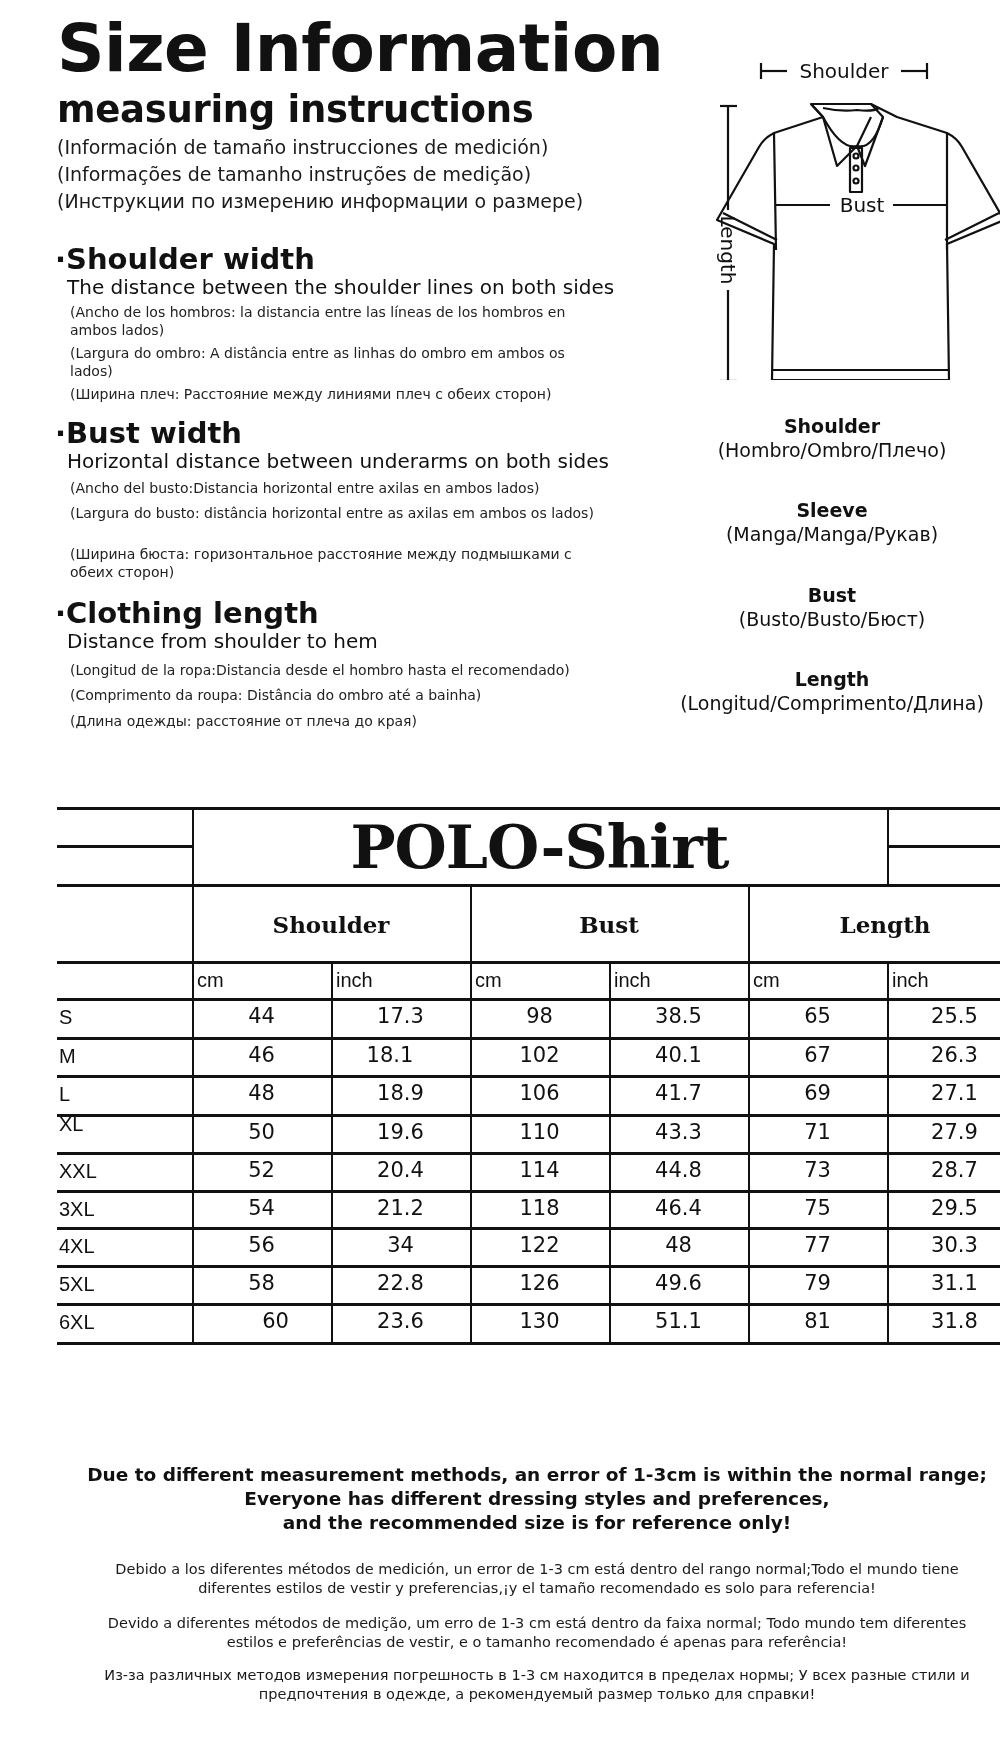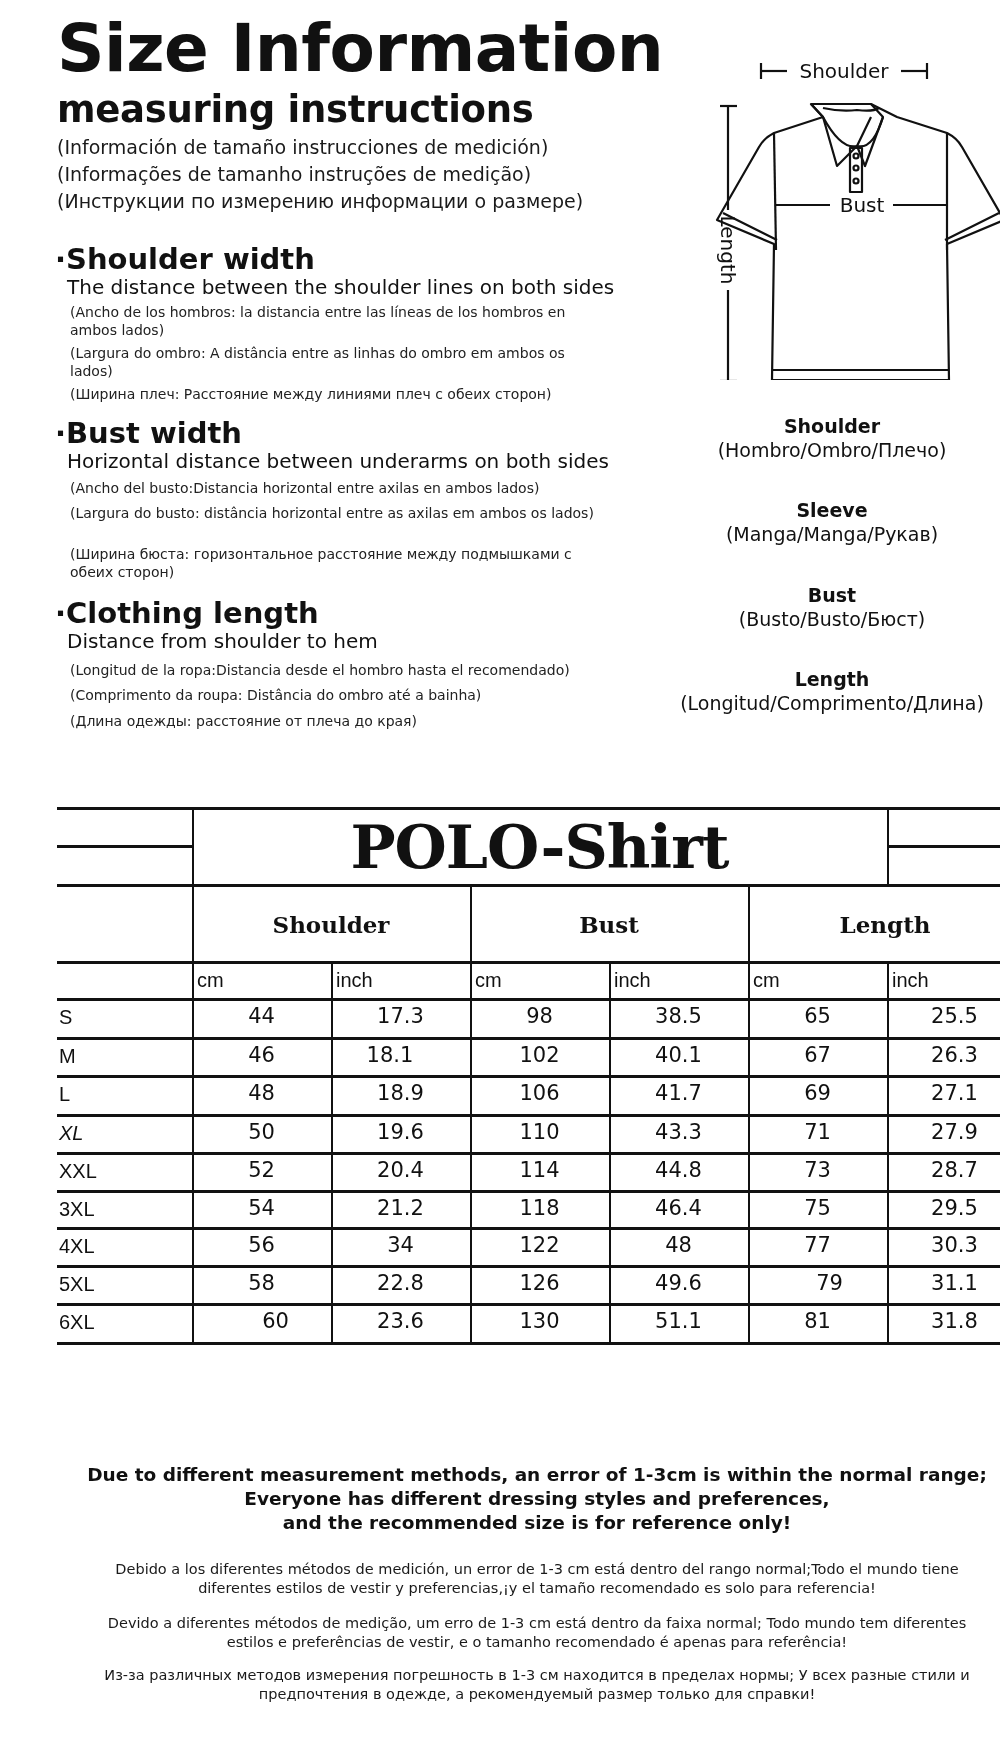--- a/index.html
+++ b/index.html
@@ -164,21 +164,21 @@
       <div class="cell" style="left: 552px; width: 139px; top: 236px;">40.1</div>
       <div class="cell" style="left: 691px; width: 139px; top: 236px;">67</div>
       <div class="cell" style="left: 830px; width: 135px; top: 236px;">26.3</div>
       <div class="size" style="top: 276px;">L</div>
       <div class="cell" style="left: 135px; width: 139px; top: 274px;">48</div>
       <div class="cell" style="left: 274px; width: 139px; top: 274px;">18.9</div>
       <div class="cell" style="left: 413px; width: 139px; top: 274px;">106</div>
       <div class="cell" style="left: 552px; width: 139px; top: 274px;">41.7</div>
       <div class="cell" style="left: 691px; width: 139px; top: 274px;">69</div>
       <div class="cell" style="left: 830px; width: 135px; top: 274px;">27.1</div>
-      <div class="size" style="top: 315px; font-style: italic;">XL</div>
+      <div class="size" style="top: 306px;">XL</div>
       <div class="cell" style="left: 135px; width: 139px; top: 313px;">50</div>
       <div class="cell" style="left: 274px; width: 139px; top: 313px;">19.6</div>
       <div class="cell" style="left: 413px; width: 139px; top: 313px;">110</div>
       <div class="cell" style="left: 552px; width: 139px; top: 313px;">43.3</div>
       <div class="cell" style="left: 691px; width: 139px; top: 313px;">71</div>
       <div class="cell" style="left: 830px; width: 135px; top: 313px;">27.9</div>
       <div class="size" style="top: 353px;">XXL</div>
       <div class="cell" style="left: 135px; width: 139px; top: 351px;">52</div>
       <div class="cell" style="left: 274px; width: 139px; top: 351px;">20.4</div>
       <div class="cell" style="left: 413px; width: 139px; top: 351px;">114</div>
@@ -197,21 +197,21 @@
       <div class="cell" style="left: 274px; width: 139px; top: 426px;">34</div>
       <div class="cell" style="left: 413px; width: 139px; top: 426px;">122</div>
       <div class="cell" style="left: 552px; width: 139px; top: 426px;">48</div>
       <div class="cell" style="left: 691px; width: 139px; top: 426px;">77</div>
       <div class="cell" style="left: 830px; width: 135px; top: 426px;">30.3</div>
       <div class="size" style="top: 466px;">5XL</div>
       <div class="cell" style="left: 135px; width: 139px; top: 464px;">58</div>
       <div class="cell" style="left: 274px; width: 139px; top: 464px;">22.8</div>
       <div class="cell" style="left: 413px; width: 139px; top: 464px;">126</div>
       <div class="cell" style="left: 552px; width: 139px; top: 464px;">49.6</div>
-      <div class="cell" style="left: 691px; width: 139px; top: 464px; padding-left: 12px;">79</div>
+      <div class="cell" style="left: 691px; width: 139px; top: 464px;">79</div>
       <div class="cell" style="left: 830px; width: 135px; top: 464px;">31.1</div>
       <div class="size" style="top: 504px;">6XL</div>
       <div class="cell" style="left: 135px; width: 167px; top: 502px;">60</div>
       <div class="cell" style="left: 274px; width: 139px; top: 502px;">23.6</div>
       <div class="cell" style="left: 413px; width: 139px; top: 502px;">130</div>
       <div class="cell" style="left: 552px; width: 139px; top: 502px;">51.1</div>
       <div class="cell" style="left: 691px; width: 139px; top: 502px;">81</div>
       <div class="cell" style="left: 830px; width: 135px; top: 502px;">31.8</div>
     </div>
 </div>

